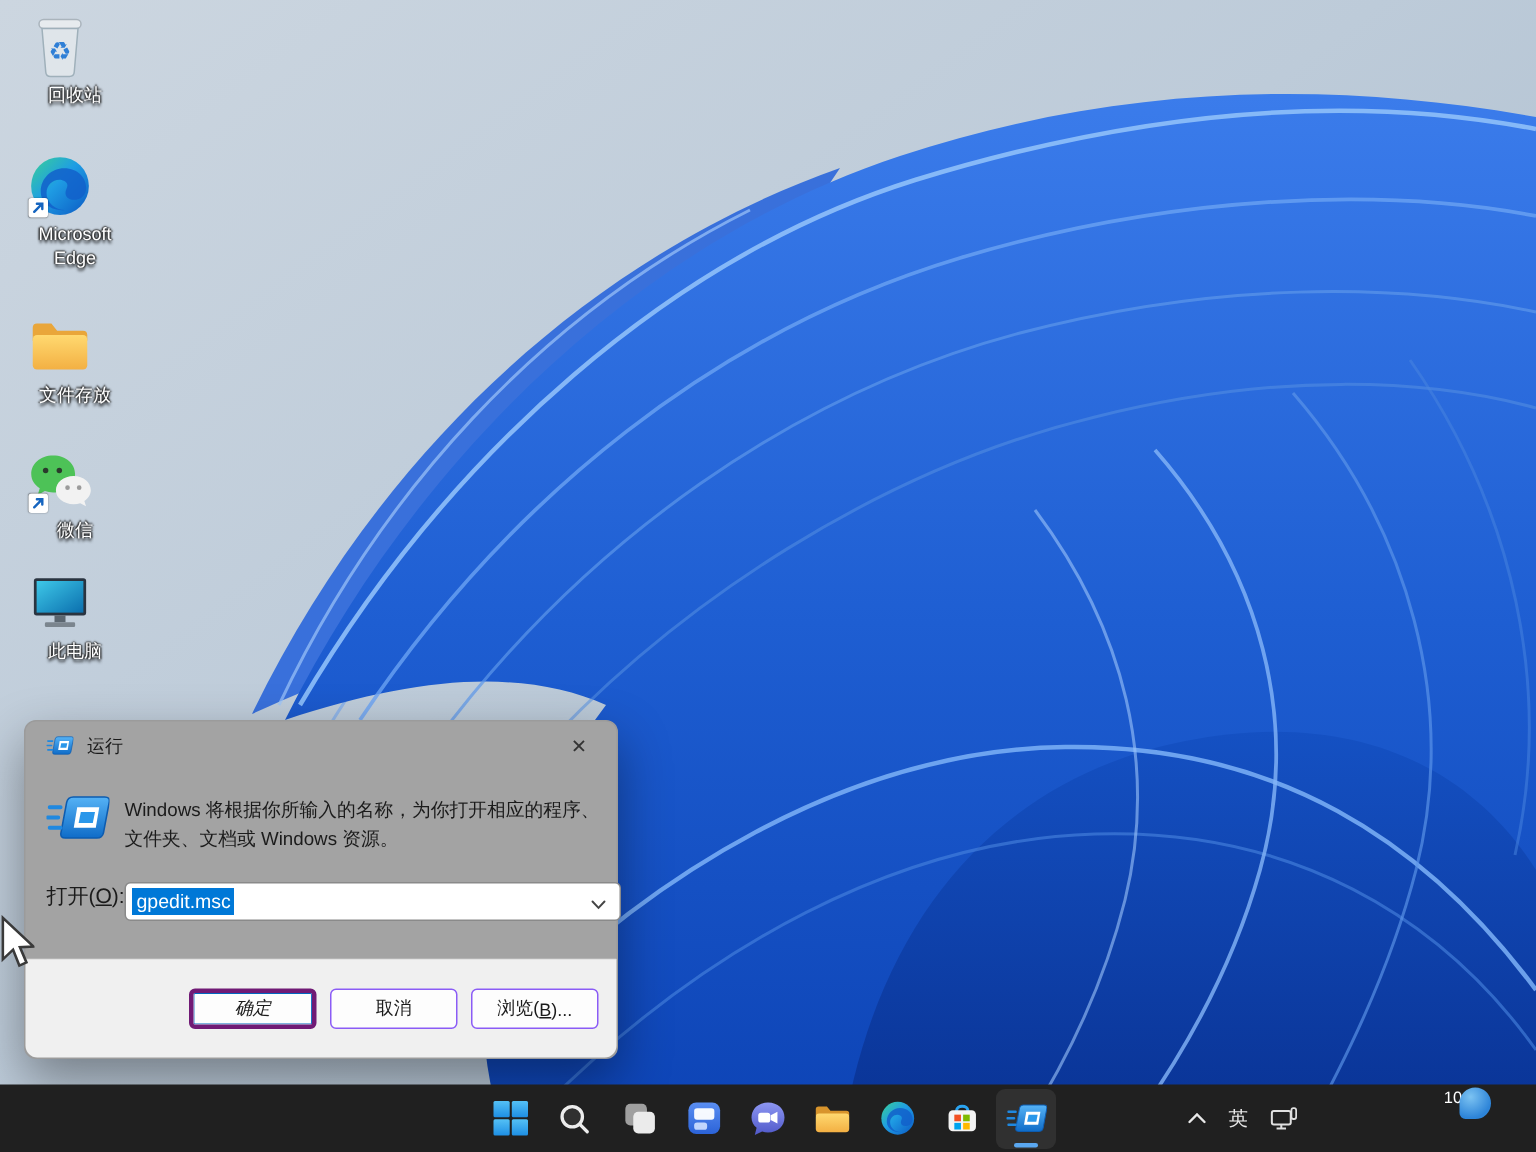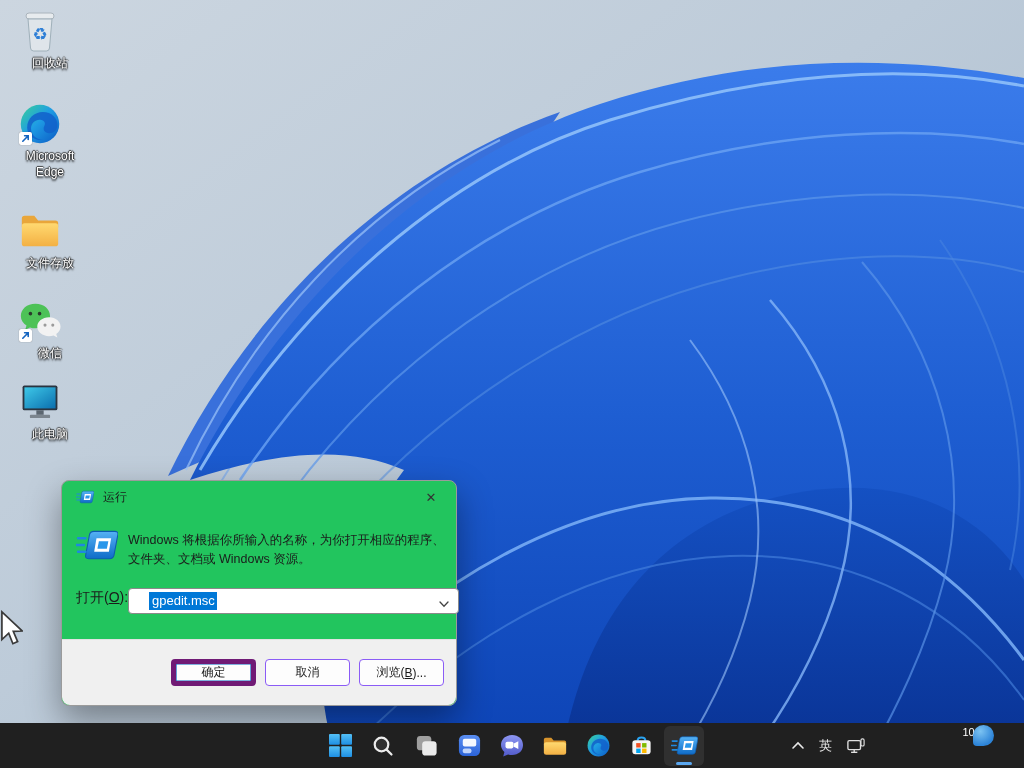--- a/index.html
+++ b/index.html
@@ -13,40 +13,40 @@
   
   .desk-icons { position:absolute; left:0; top:0; width:80px; }
   .desk-icon { position:absolute; left:1px; width:78px; display:flex; flex-direction:column; align-items:center; cursor:default; }
   .desk-icon .art { width:45px; height:45px; display:flex; align-items:center; justify-content:center; position:relative; }
   .desk-icon .lbl { margin-top:3px; font-size:12px; line-height:1.3; color:#fff; text-align:center; max-width:76px;
       text-shadow:-1px 0 1px rgba(40,40,40,.85), 1px 0 1px rgba(40,40,40,.85), 0 -1px 1px rgba(40,40,40,.85), 0 2px 2px rgba(0,0,0,.85);margin-left:20px; }
   .shortcut-badge { position:absolute; left:1px; bottom:1px; width:13px; height:13px; background:#fff; border-radius:2px;
       display:flex; align-items:center; justify-content:center; box-shadow:0 0 1px rgba(0,0,0,.5); }
 
   
-  .run-dialog { position:absolute; left:16px; top:480px; width:396px; height:226px; background:#22c55e;
-      border:1px solid #9b9b9b; border-radius:8px; box-shadow:0 14px 34px rgba(0,0,0,.38);margin-left:45px; }
+  .run-dialog { position:absolute; left:16px; top:480px; width:396px; height:226px; background:#a3a3a3;
+      border:1px solid #9b9b9b; border-radius:8px; box-shadow:0 14px 34px rgba(0,0,0,.38); }
   .rd-titlebar { position:absolute; left:0; top:0; right:0; height:32px; display:flex; align-items:center; padding:0 10px 0 14px; }
   .rd-title { font-size:12px; color:#1a1a1a; margin-left:9px; flex:1; }
   .rd-close { width:30px; height:24px; display:flex; align-items:center; justify-content:center; font-size:13px; color:#333;
       border-radius:4px; cursor:default; }
   .rd-bigicon { position:absolute; left:14px; top:48px; }
   .rd-desc { position:absolute; left:66px; top:50px; width:318px; font-size:12.5px; line-height:1.55; color:#1b1b1b; }
   .rd-open-label { position:absolute; left:14px; top:108px; font-size:14px; color:#1b1b1b; }
   .ul { text-decoration:underline; }
   .rd-combo { position:absolute; left:66px; top:107px; width:331px; height:26px; background:#fff; border:1px solid #8a8a8a;
-      border-radius:4px; display:flex; align-items:center; padding:0 26px 0 20px; }
+      border-radius:4px; display:flex; align-items:center; padding:0 26px 0 4px; }
   .rd-combo .val { font-size:13px; background:#0078d7; color:#fff; padding:1px 2px 2px 3px; }
   .rd-combo .caret { position:absolute; right:8px; top:7px; }
   .rd-footer { position:absolute; left:0; right:0; bottom:0; height:66px; background:#f0f0f0; border-top:1px solid #e3e3e3;
       border-radius:0 0 8px 8px; display:flex; align-items:center; justify-content:flex-end; gap:9px; padding-right:12px; }
   .rd-btn { width:85px; height:27px; background:#fdfdfd; border:1px solid #8b5cf6; border-radius:4px;
       font-size:12px; color:#1b1b1b; display:flex; align-items:center; justify-content:center; cursor:default;
       font-family:"Liberation Sans", sans-serif; }
-  .rd-btn.default { border:5px solid #701a75; box-shadow:0 0 0 .6px #0067c0 inset; }
+  .rd-btn.default { border:3px solid #701a75; box-shadow:0 0 0 .6px #0067c0 inset;font-style:italic; }
 
   
   .cursor { position:absolute; left:-1px; top:610px; z-index:60; pointer-events:none; }
 
   
   .taskbar { position:absolute; left:0; right:0; bottom:0; height:45px; background:#202020; z-index:40; }
   .tb-center { position:absolute; left:50%; top:0; transform:translateX(-50%); height:45px; display:flex; align-items:center; gap:3px; }
   .tb-btn { width:40px; height:40px; border-radius:6px; display:flex; align-items:center; justify-content:center; position:relative; cursor:default; }
   .tb-btn.active { background:#303030; }
   .tb-btn.active .pill { position:absolute; bottom:1px; left:50%; transform:translateX(-50%); width:16px; height:3px;

